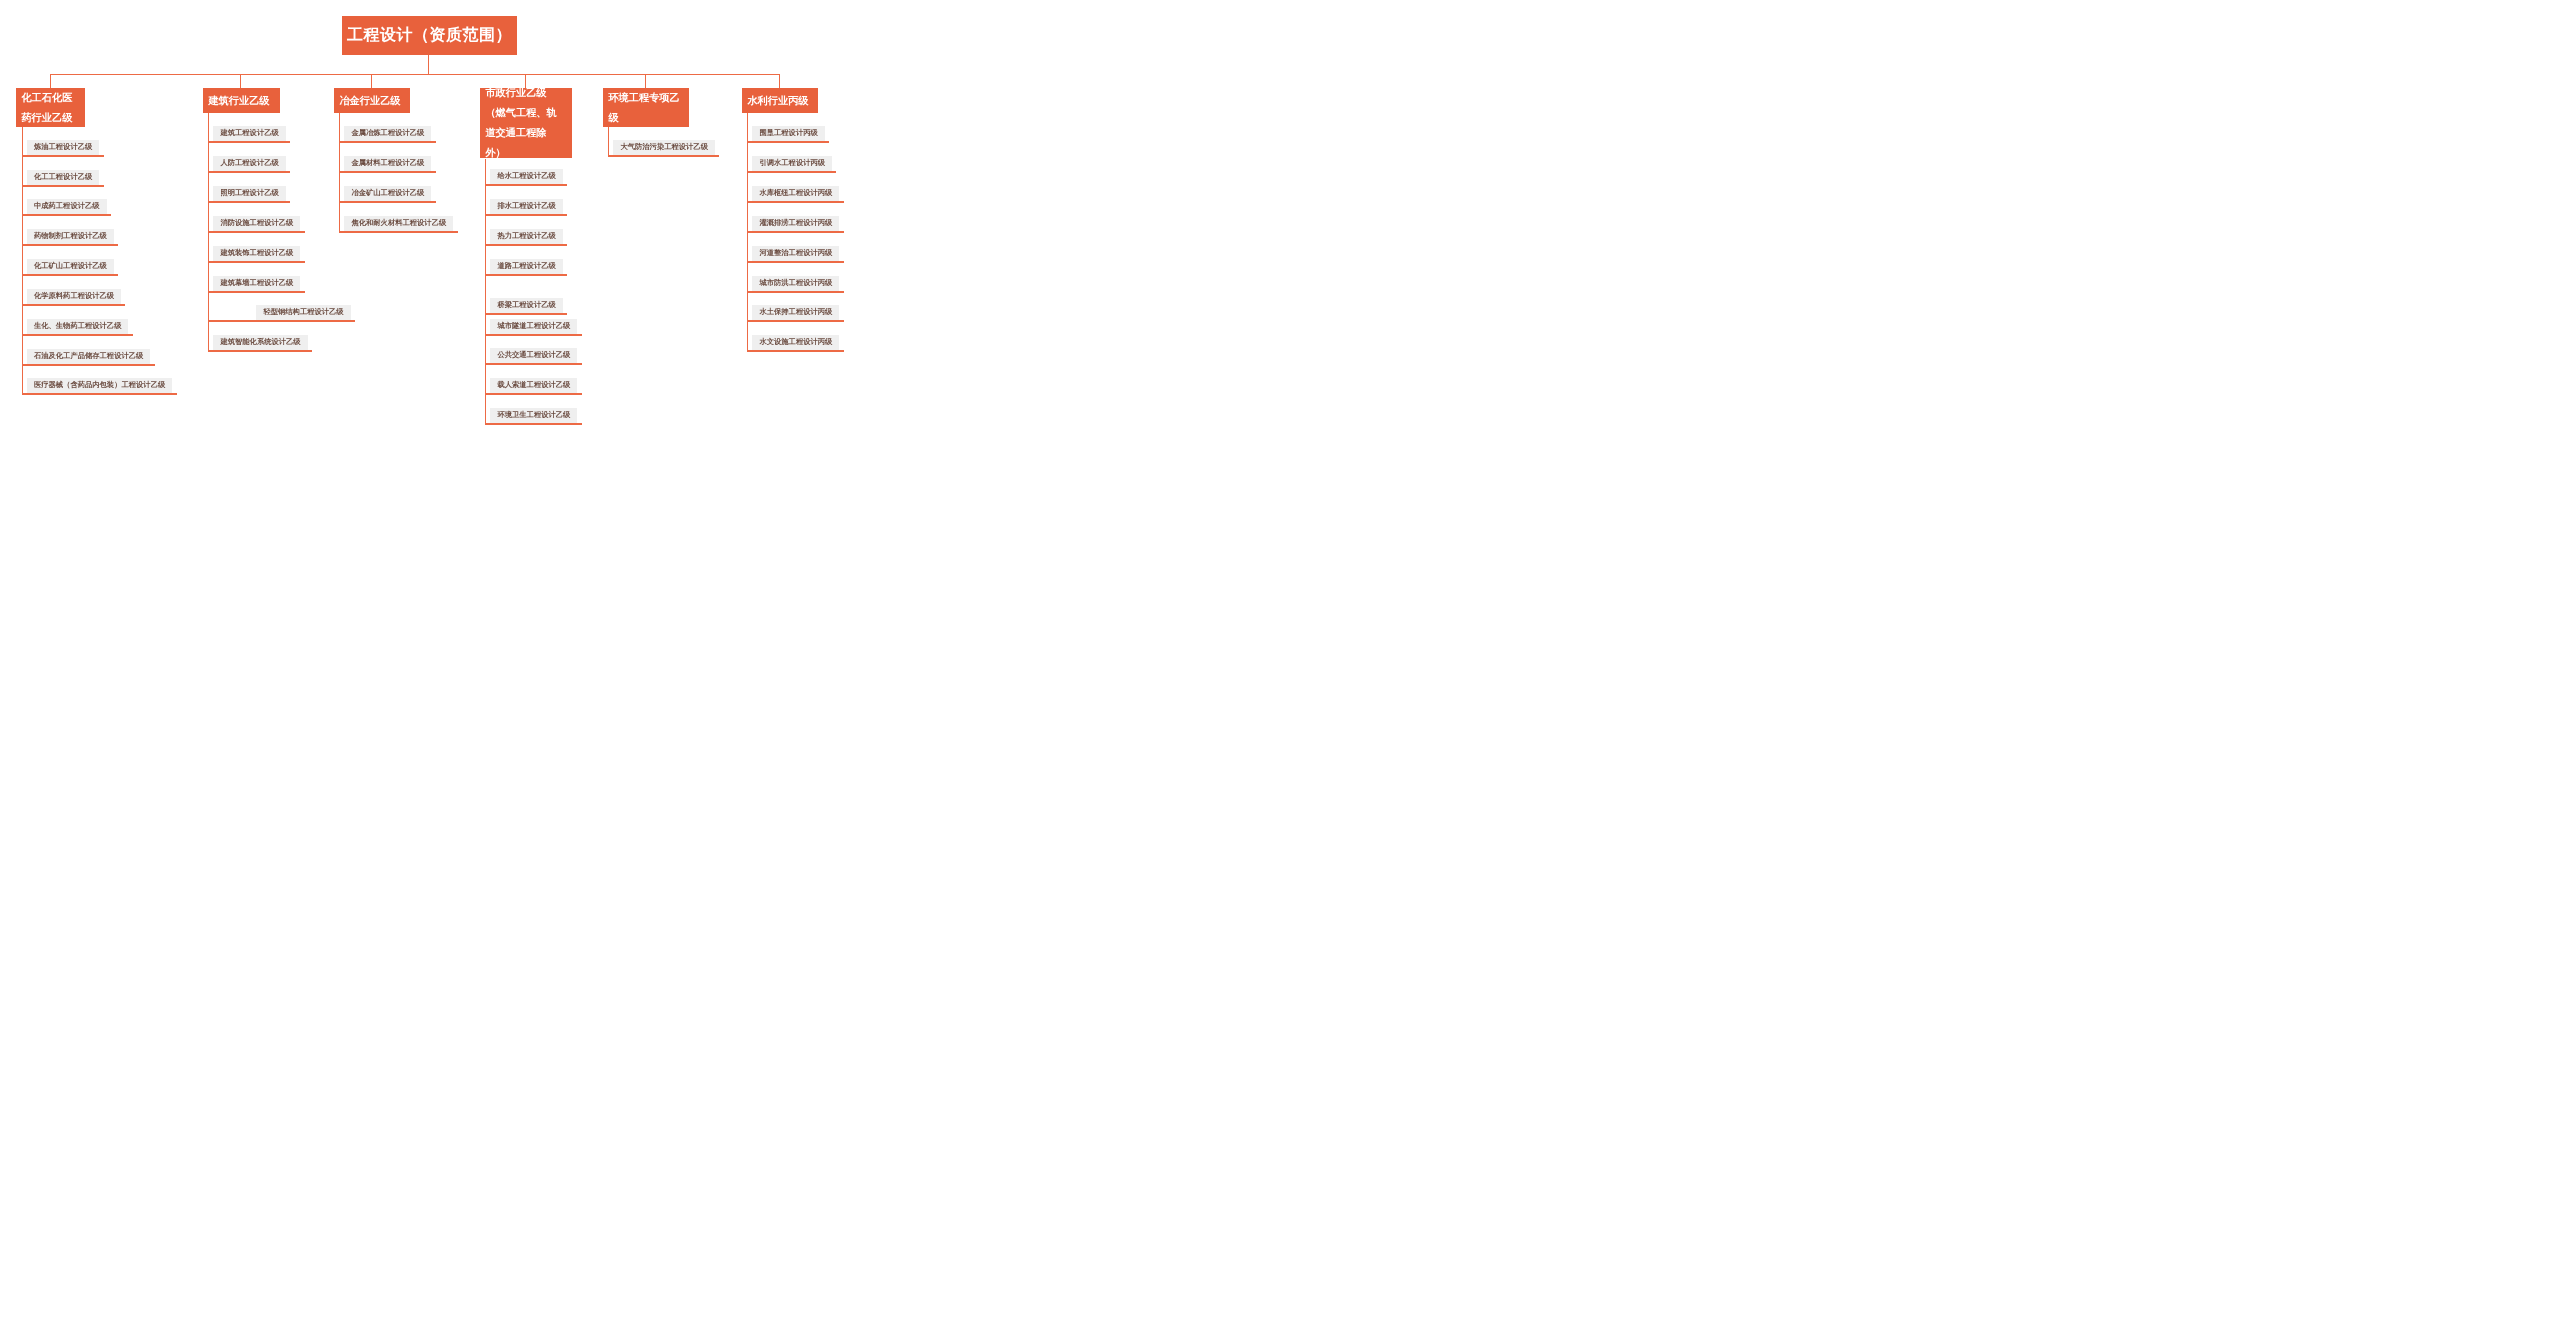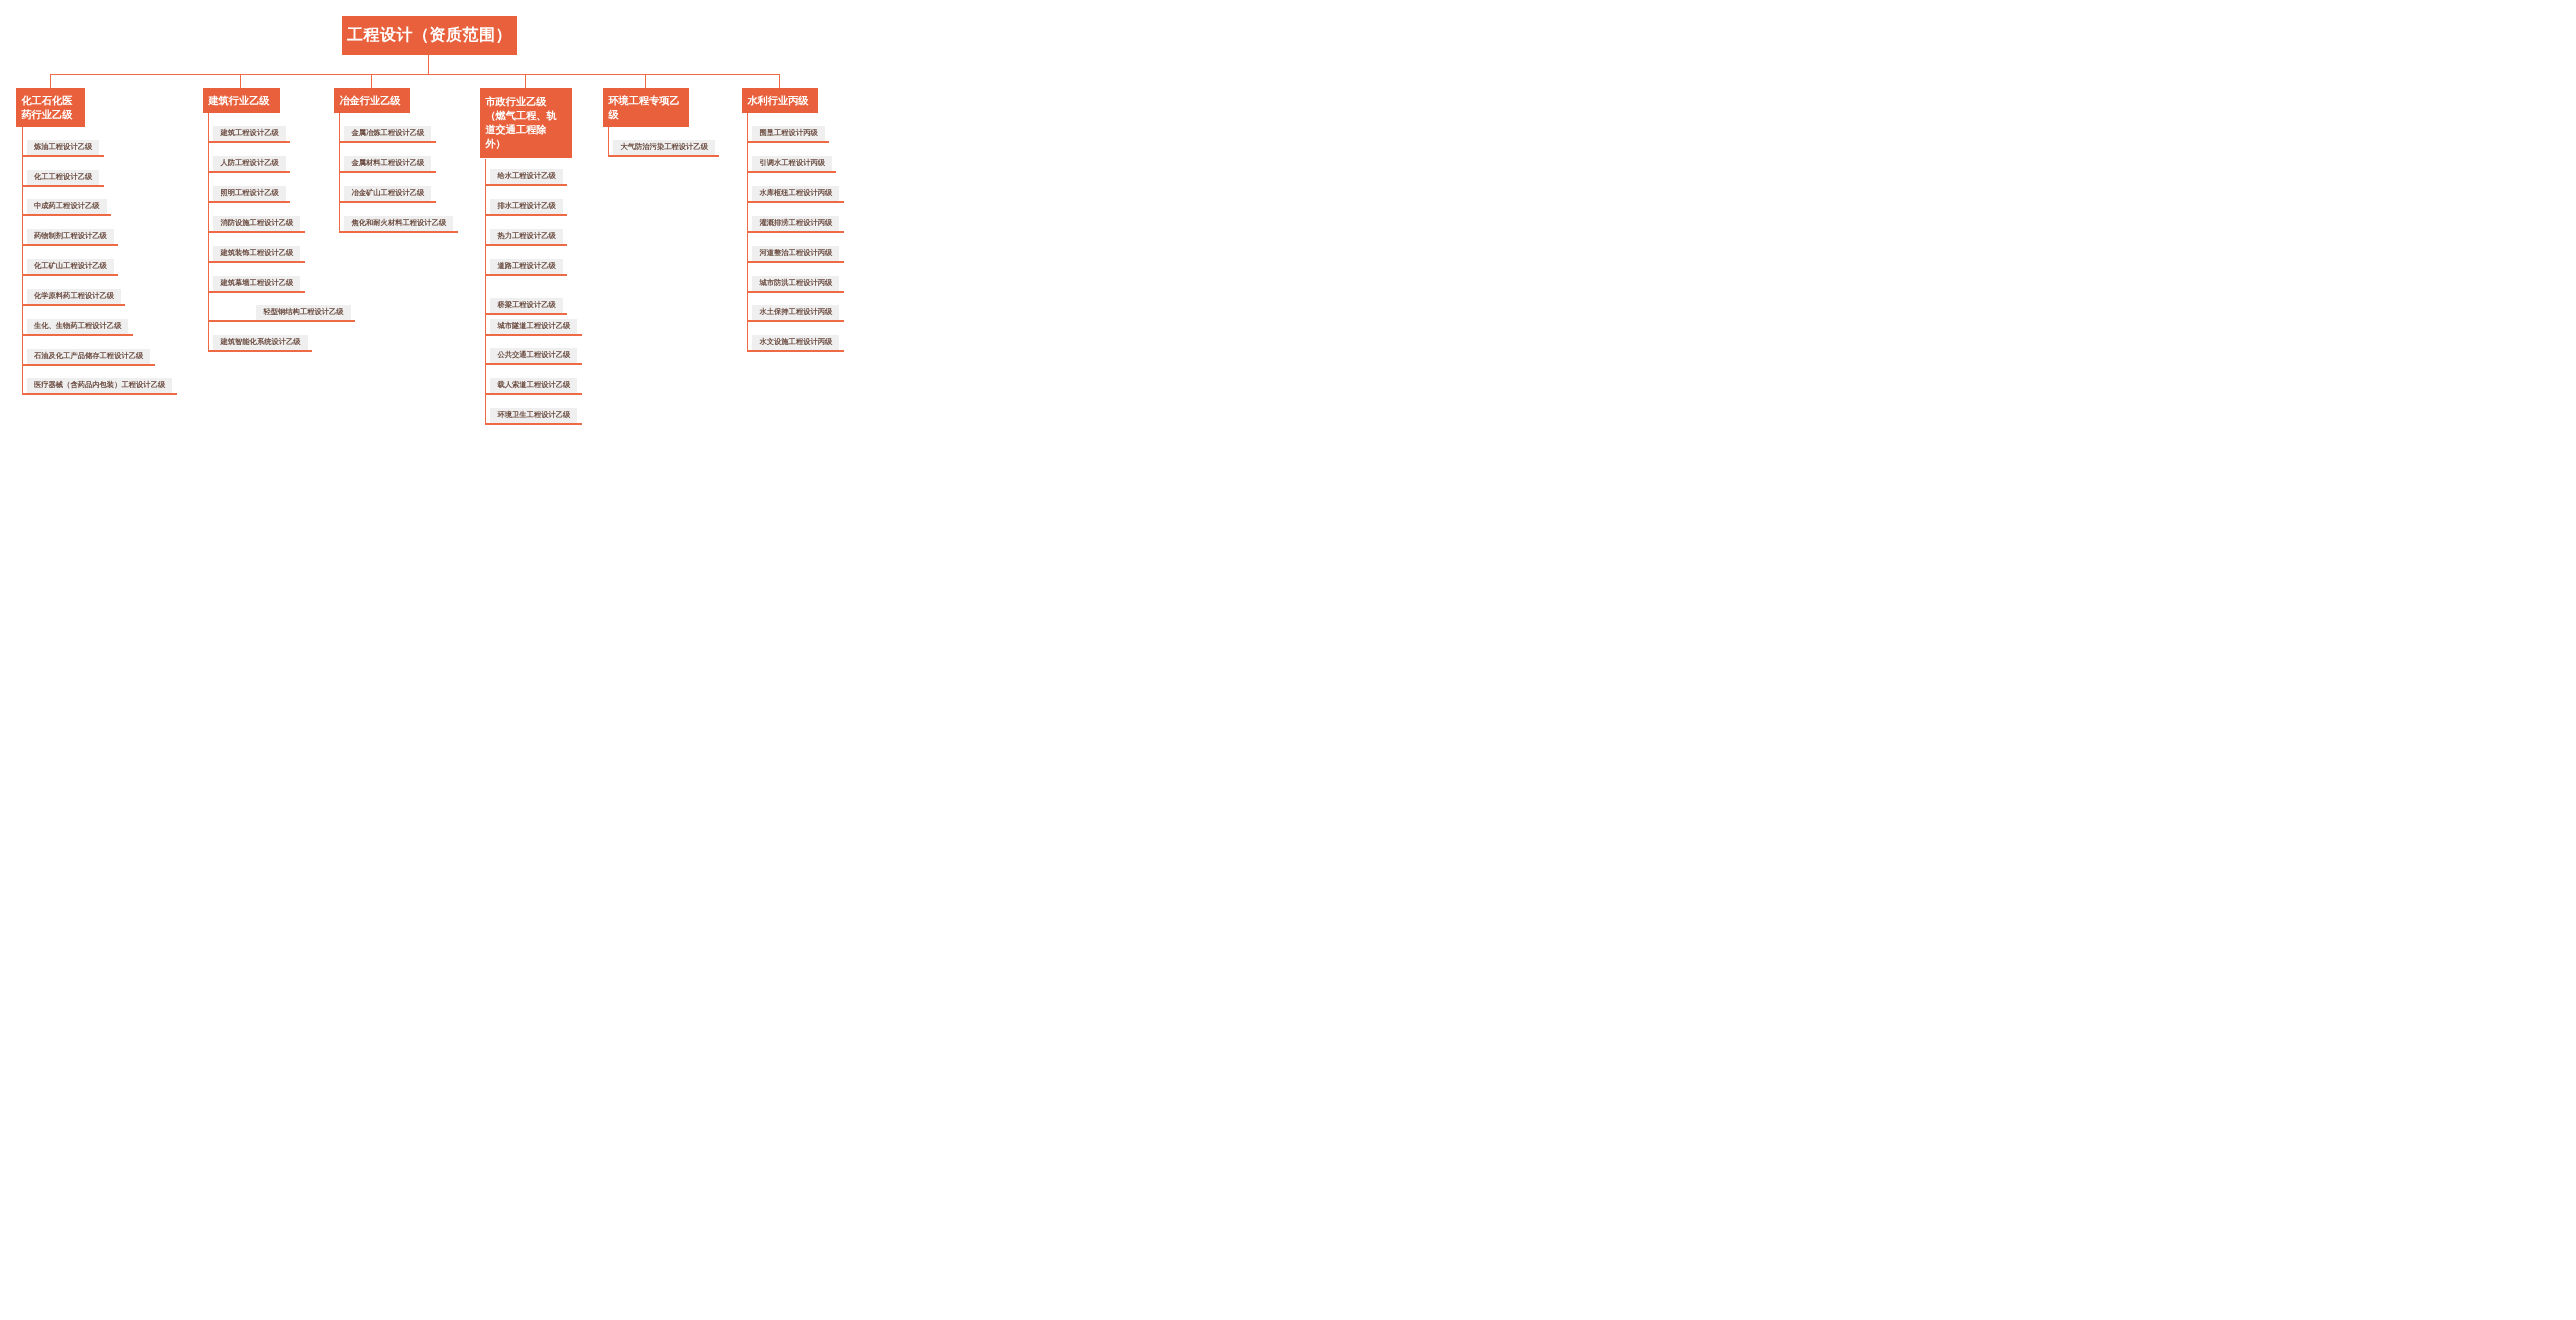--- a/index.html
+++ b/index.html
@@ -4,21 +4,21 @@
 <style>
   html,body{margin:0;padding:0;background:#ffffff;}
   body{font-family:"Liberation Sans","DejaVu Sans",sans-serif;}
   #canvas{position:relative;width:859px;height:440px;background:#ffffff;overflow:hidden;}
   .titlebox{
     position:absolute;display:flex;align-items:center;justify-content:center;
     background:#e8613c;color:#ffffff;font-weight:bold;font-size:16px;letter-spacing:0.5px;
   }
   .hdr{
     position:absolute;display:flex;align-items:center;
-    background:#e8613c;color:#ffffff;font-weight:bold;font-size:10.2px;line-height:14px;
+    background:#e8613c;color:#ffffff;font-weight:bold;font-size:10.2px;line-height:20px;
     padding-left:5.4px;box-sizing:border-box;white-space:pre-line;
   }
   .vline,.hline,.spine{position:absolute;background:#ed6a45;}
   .vline{width:1.1px;}
   .spine{width:1.1px;}
   .hline{height:1.1px;}
   .row{position:absolute;}
   .pill{
     display:inline-block;margin-left:5.4px;height:16px;line-height:14.5px;
     padding:0 7px;background:#efefef;border-radius:0;

